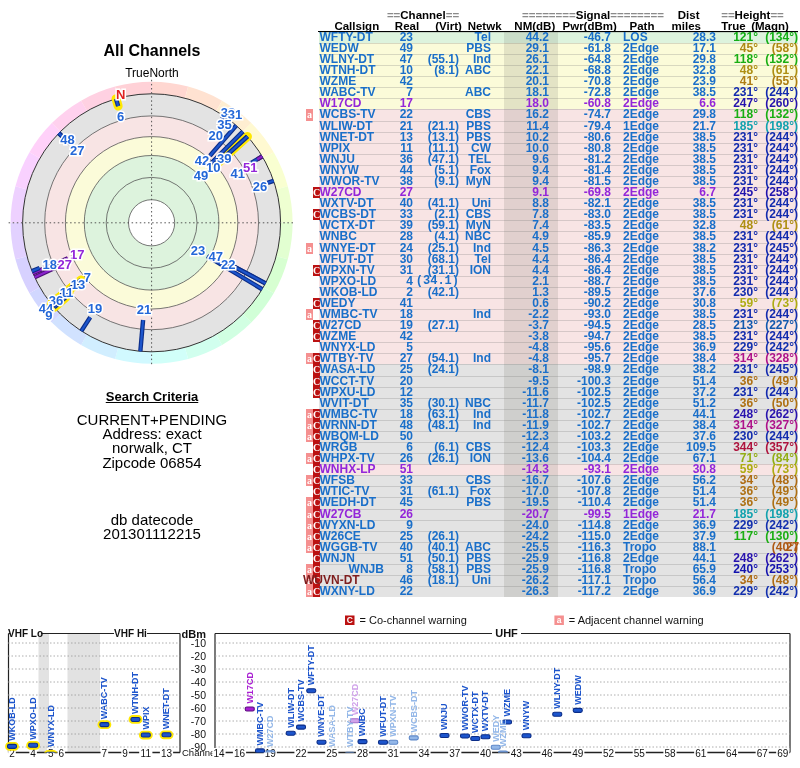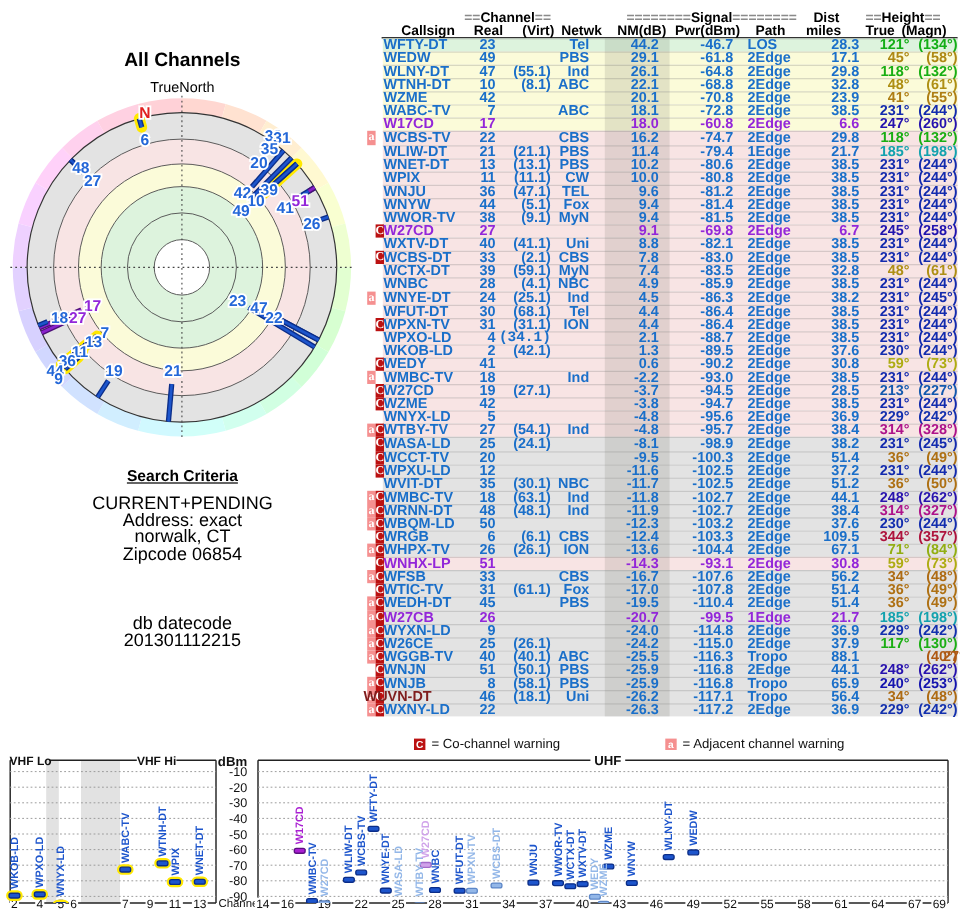--- a/index.html
+++ b/index.html
@@ -945,21 +945,21 @@
         <span class="tcell" style="left: 553px; width: 58px; text-align: right; color: rgb(26, 111, 201);">-116.8</span>
         <span class="tcell" style="left: 623px; width: 57px; text-align: left; color: rgb(26, 111, 201);">2Edge</span>
         <span class="tcell" style="left: 664px; width: 52px; text-align: right; color: rgb(26, 111, 201);">44.1</span>
         <span class="tcell" style="left: 712px; width: 46px; text-align: right; color: rgb(40, 19, 174);">248°</span>
         <span class="tcell" style="left: 748px; width: 50px; text-align: right; color: rgb(40, 19, 174);">(262°)</span>
       </div>
       <div class="trow" style="top: 563.98px; height: 11.085px;">
         <div style="position: absolute; left: 319px; top: 0px; width: 479px; height: 11.085px; background: rgb(227, 227, 227); border-top: 1px solid rgba(125, 125, 125, 0.28); box-sizing: border-box;"></div>
         <span class="wmark" style="left: 306px; background: rgb(245, 144, 144);">a</span>
         <span class="wmark" style="left: 313px; background: rgb(187, 17, 17);">C</span>
-        <span class="tcell" style="left: 319.5px; width: 93.5px; text-align: left; color: rgb(26, 111, 201);">WNJB</span>
+        <span class="tcell" style="left: 319.5px; width: 93.5px; text-align: center; color: rgb(26, 111, 201);">WNJB</span>
         <span class="tcell" style="left: 353px; width: 60px; text-align: right; color: rgb(26, 111, 201);">8</span>
         <span class="tcell" style="left: 413px; width: 46px; text-align: right; color: rgb(26, 111, 201);">(58.1)</span>
         <span class="tcell" style="left: 459px; width: 32px; text-align: right; color: rgb(26, 111, 201);">PBS</span>
         <span class="tcell" style="left: 503px; width: 46px; text-align: right; color: rgb(26, 111, 201);">-25.9</span>
         <span class="tcell" style="left: 553px; width: 58px; text-align: right; color: rgb(26, 111, 201);">-116.8</span>
         <span class="tcell" style="left: 623px; width: 57px; text-align: left; color: rgb(26, 111, 201);">Tropo</span>
         <span class="tcell" style="left: 664px; width: 52px; text-align: right; color: rgb(26, 111, 201);">65.9</span>
         <span class="tcell" style="left: 712px; width: 46px; text-align: right; color: rgb(19, 19, 174);">240°</span>
         <span class="tcell" style="left: 748px; width: 50px; text-align: right; color: rgb(19, 19, 174);">(253°)</span>
       </div>

